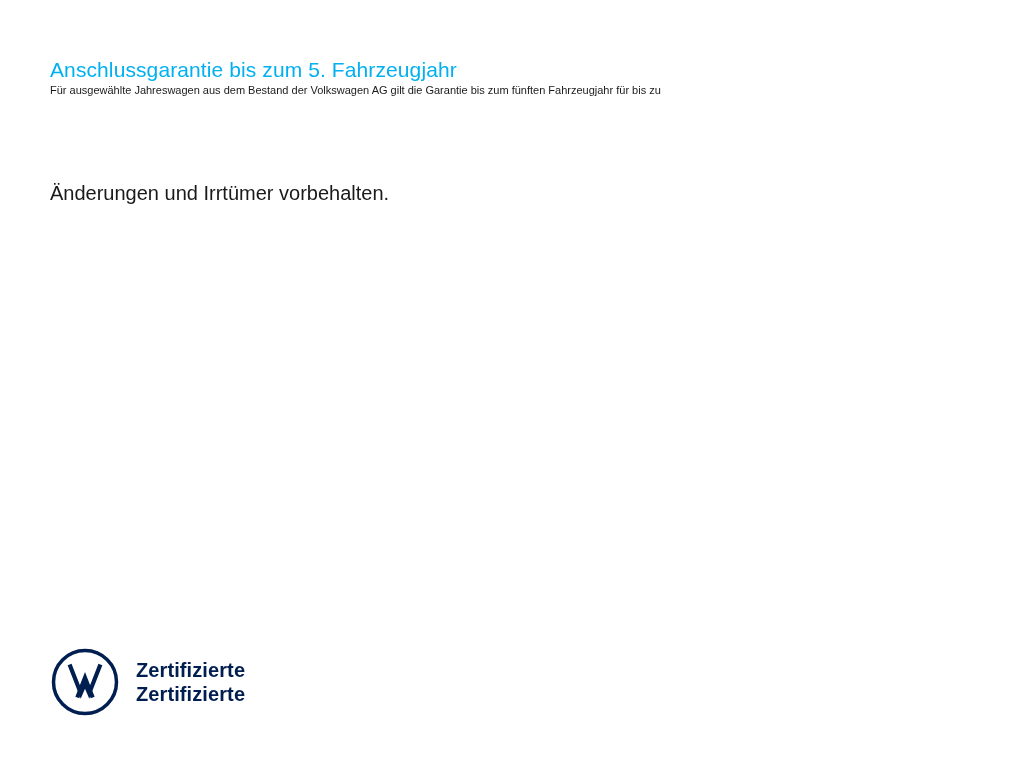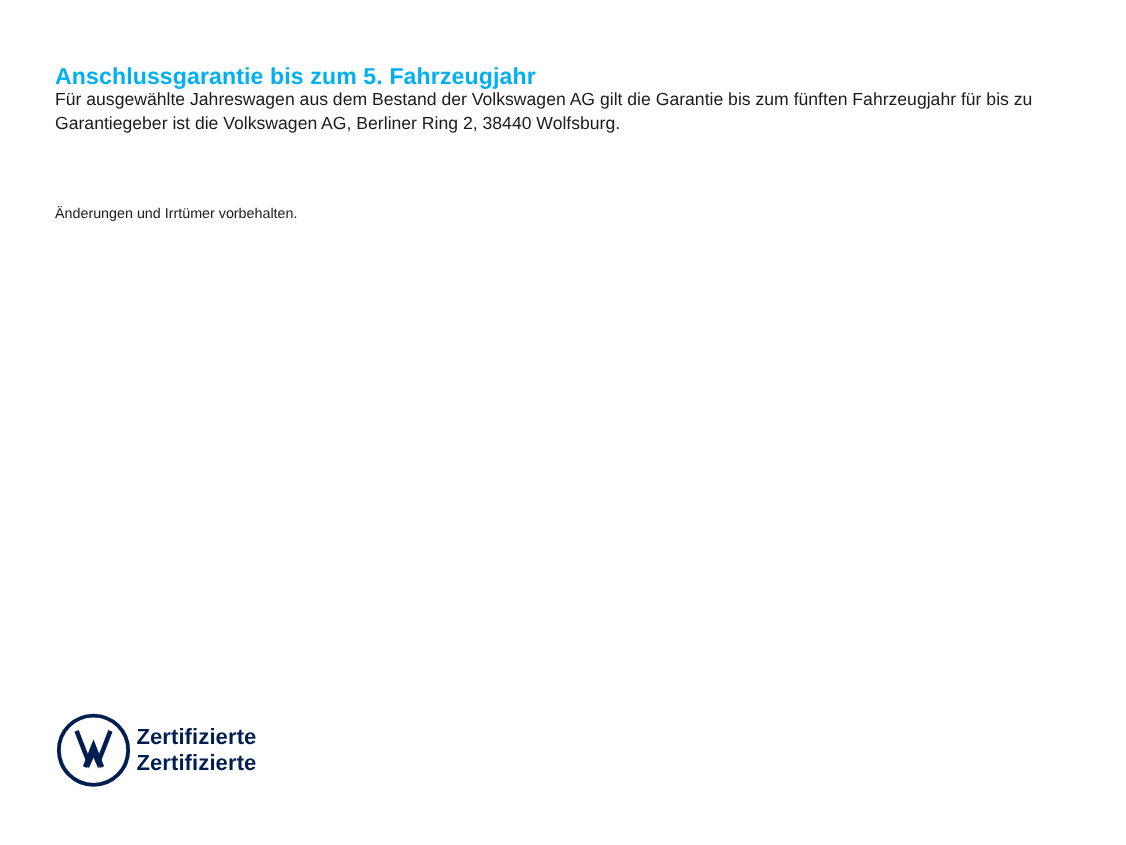--- a/index.html
+++ b/index.html
@@ -19,52 +19,52 @@
     position: relative;
     width: 1024px;
     height: 768px;
     box-sizing: border-box;
   }
   .headline {
     position: absolute;
     left: 50px;
     top: 44px;
     font-size: 21px;
-    font-weight: bold;
+    font-weight: normal;
     color: #00b0f0;
     letter-spacing: 0.1px;
     white-space: nowrap;
   }
   .body-copy {
     position: absolute;
     left: 50px;
     top: 80px;
     width: 935px;
-    font-size: 16px;
+    font-size: 11px;
     line-height: 21.5px;
     color: #1a1a1a;
   }
   .body-copy p {
     margin: 0;
   }
   .disclaimer {
     position: absolute;
     left: 50px;
     top: 183px;
-    font-size: 13px;
+    font-size: 20px;
     line-height: 21.5px;
     color: #1a1a1a;
   }
   .logo-block {
     position: absolute;
     left: 50px;
     top: 647px;
     display: flex;
     align-items: center;
-    gap: 4px;
+    gap: 16px;
   }
   .vw-mark {
     width: 70px;
     height: 70px;
     flex: 0 0 auto;
   }
   .logo-text {
     font-size: 20px;
     font-weight: bold;
     line-height: 24px;
@@ -77,21 +77,20 @@
 </style>
 </head>
 <body>
 
 <div class="page">
 
   <h1 class="headline">Anschlussgarantie bis zum 5. Fahrzeugjahr</h1>
 
   <div class="body-copy">
     <p>Für ausgewählte Jahreswagen aus dem Bestand der Volkswagen AG gilt die Garantie bis zum fünften Fahrzeugjahr für bis zu</p>
-    <p>Garantiegeber ist die Volkswagen AG, Berliner Ring 2, 38440 Wolfsburg.</p>
   </div>
 
   <div class="disclaimer">Änderungen und Irrtümer vorbehalten.</div>
 
   <div class="logo-block">
     <span class="vw-mark">
       <svg viewBox="0 0 100 100" width="70" height="70" aria-hidden="true">
         <circle cx="50" cy="50" r="45" fill="none" stroke="#001e50" stroke-width="5"></circle>
         <g fill="none" stroke="#001e50" stroke-width="6" stroke-linecap="butt" stroke-linejoin="miter">
           <path d="M28 25 L44 66 L50 52 L56 66 L72 25"></path>

